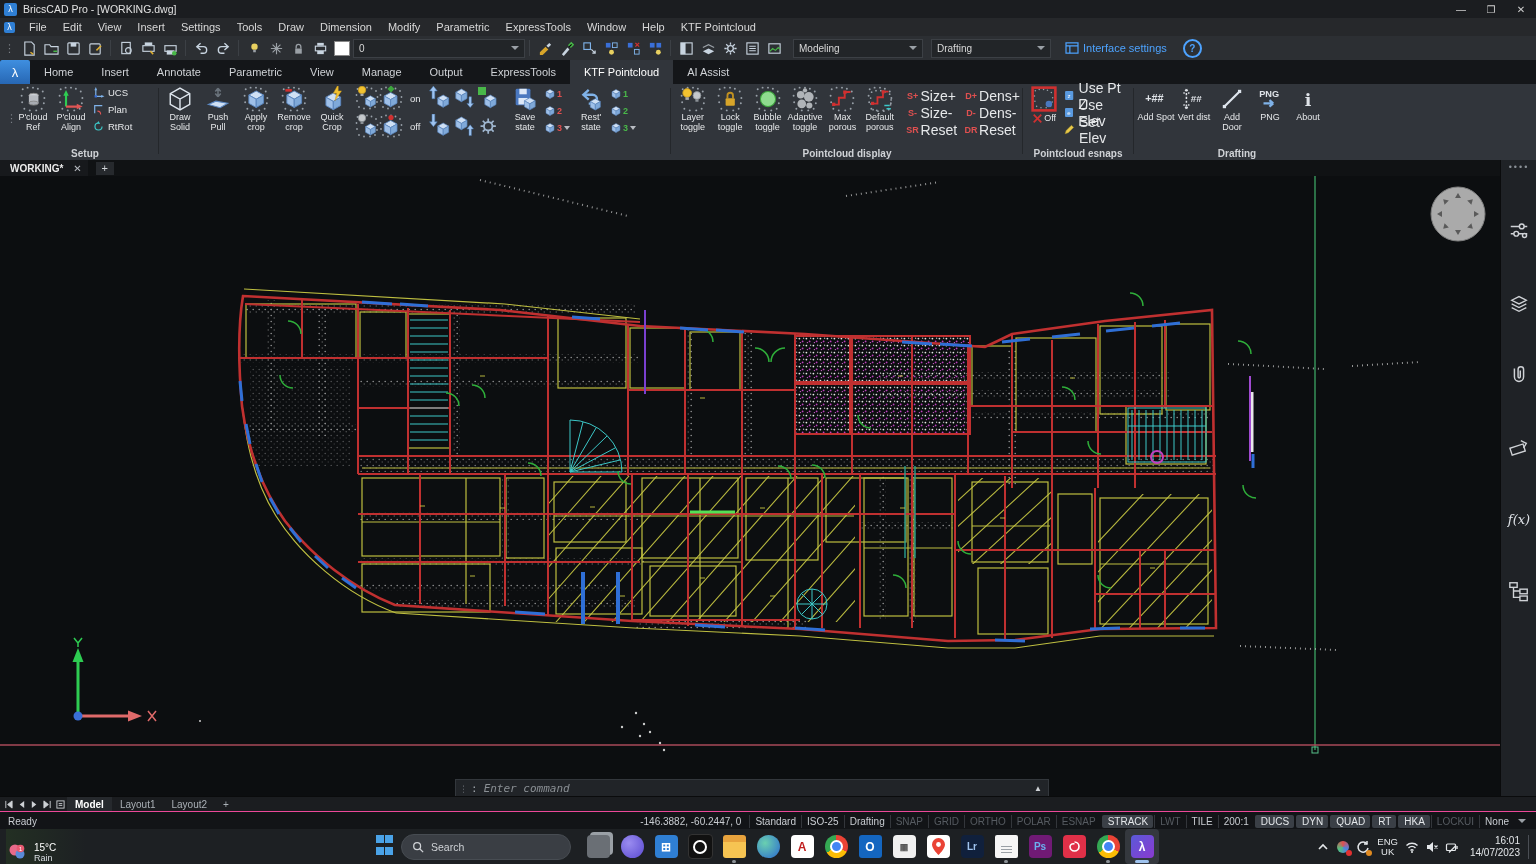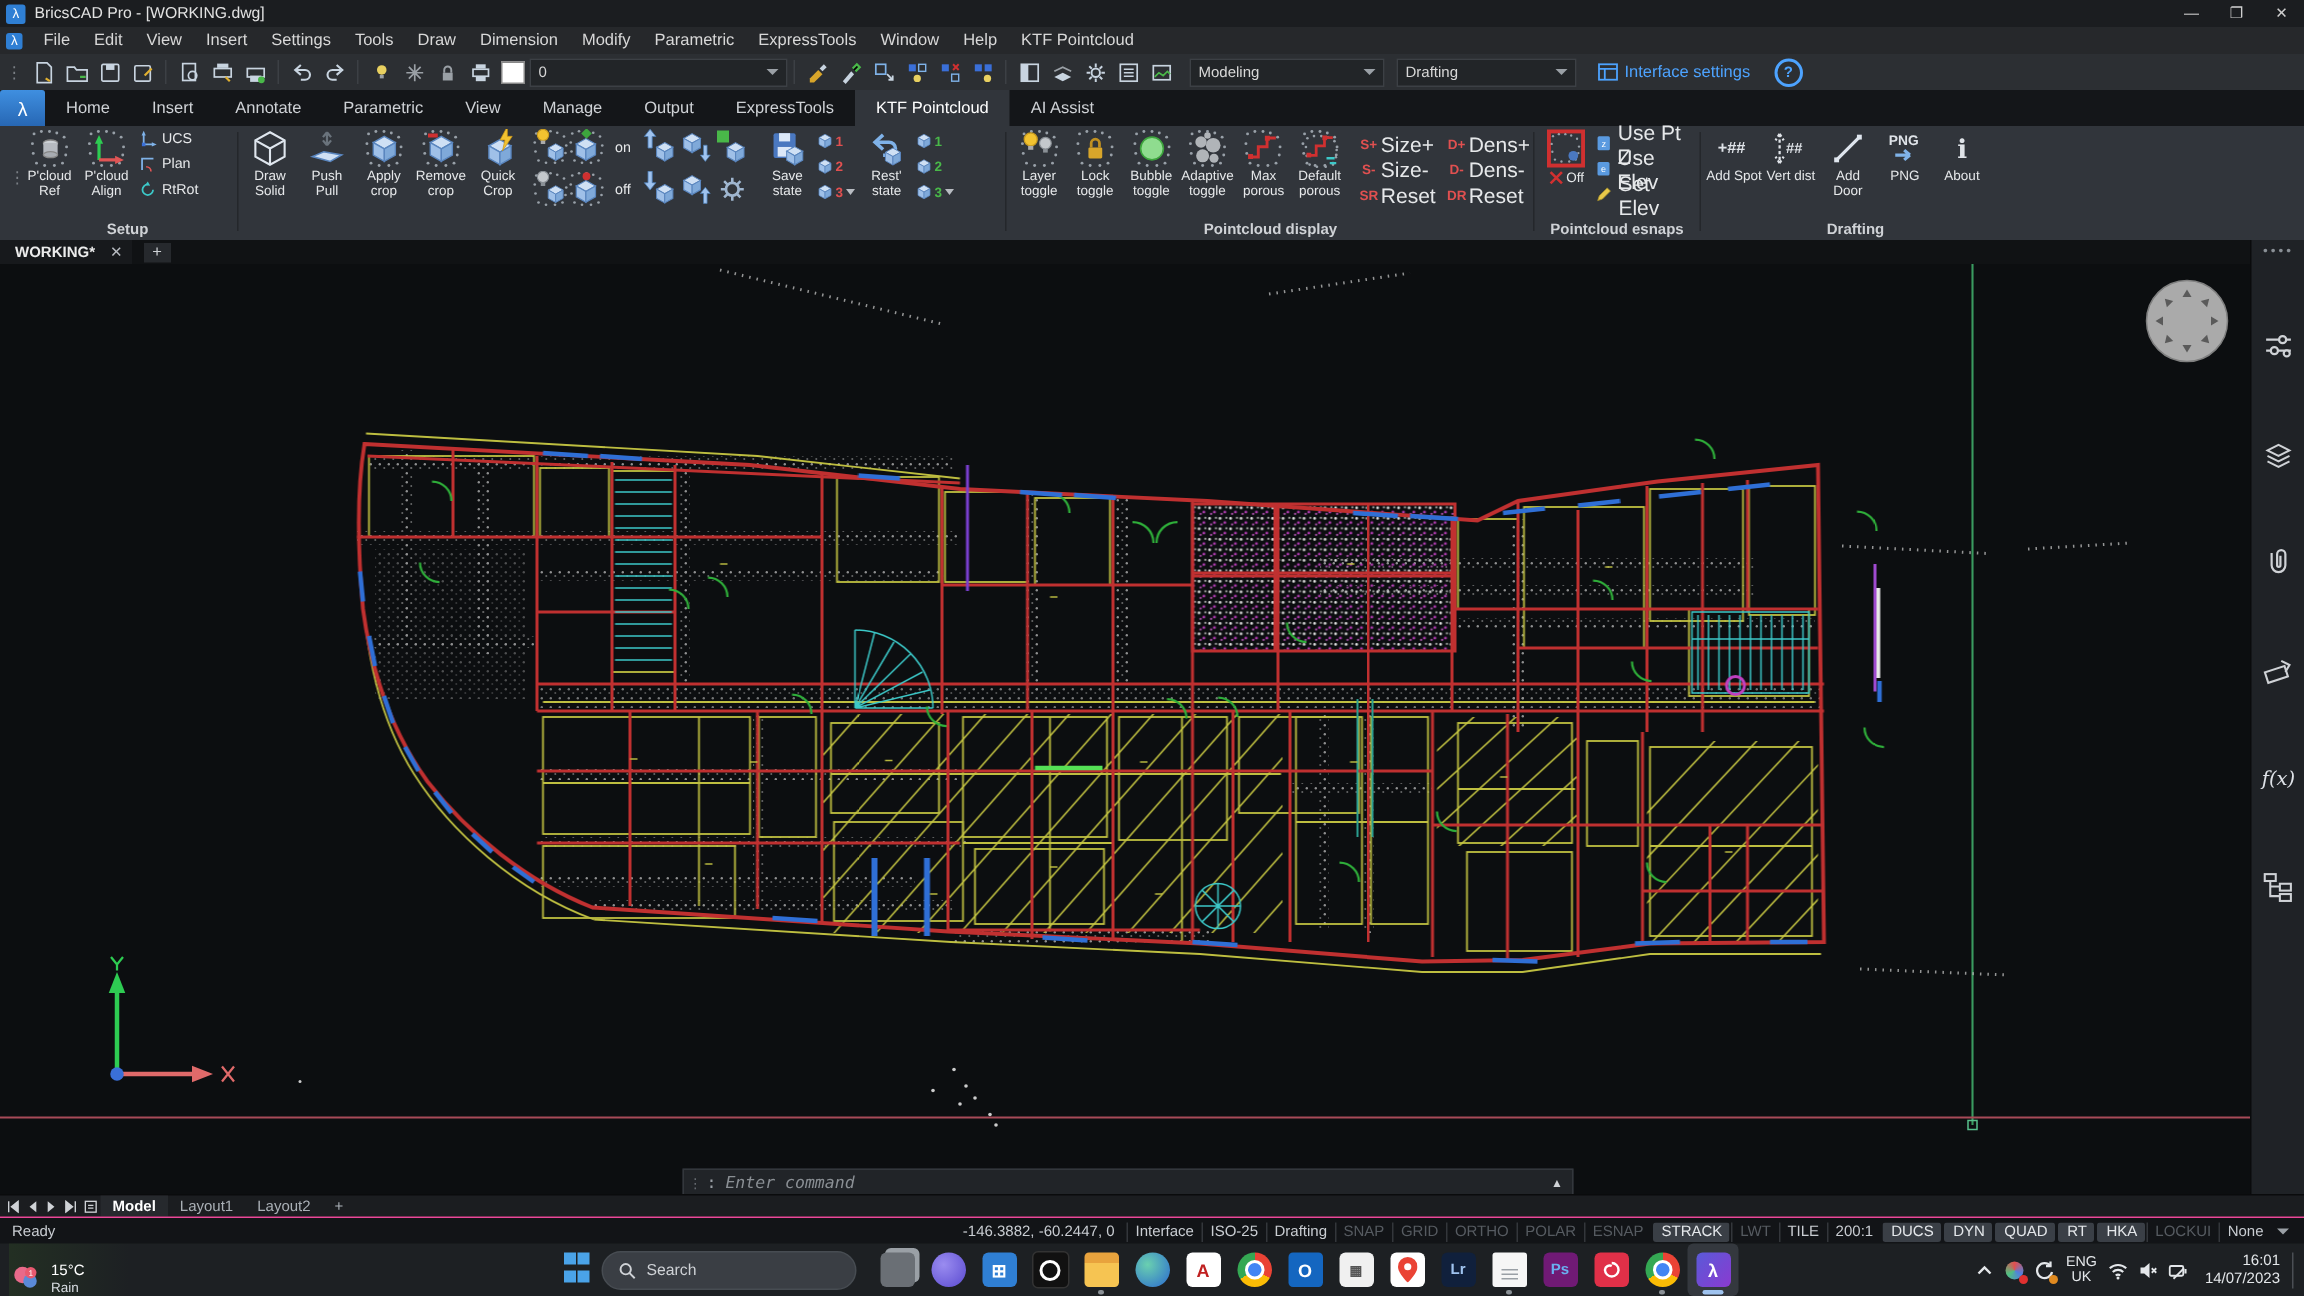--- a/index.html
+++ b/index.html
@@ -1148,21 +1148,21 @@
     <span class="ltab active">Model</span>
     <span class="ltab">Layout1</span>
     <span class="ltab">Layout2</span>
     <span class="ltab">+</span>
   </div>
 
   <div class="abs statusrow">
     <span class="ready">Ready</span>
     <div class="sfields">
       <span class="coords">-146.3882, -60.2447, 0</span>
-      <span class="sf on">Interface</span>
+      <span class="sf on">Standard</span>
       <span class="sf on">ISO-25</span>
       <span class="sf on">Drafting</span>
       <span class="sf off">SNAP</span>
       <span class="sf off">GRID</span>
       <span class="sf off">ORTHO</span>
       <span class="sf off">POLAR</span>
       <span class="sf off">ESNAP</span>
       <span class="sf active">STRACK</span>
       <span class="sf off">LWT</span>
       <span class="sf on">TILE</span>

